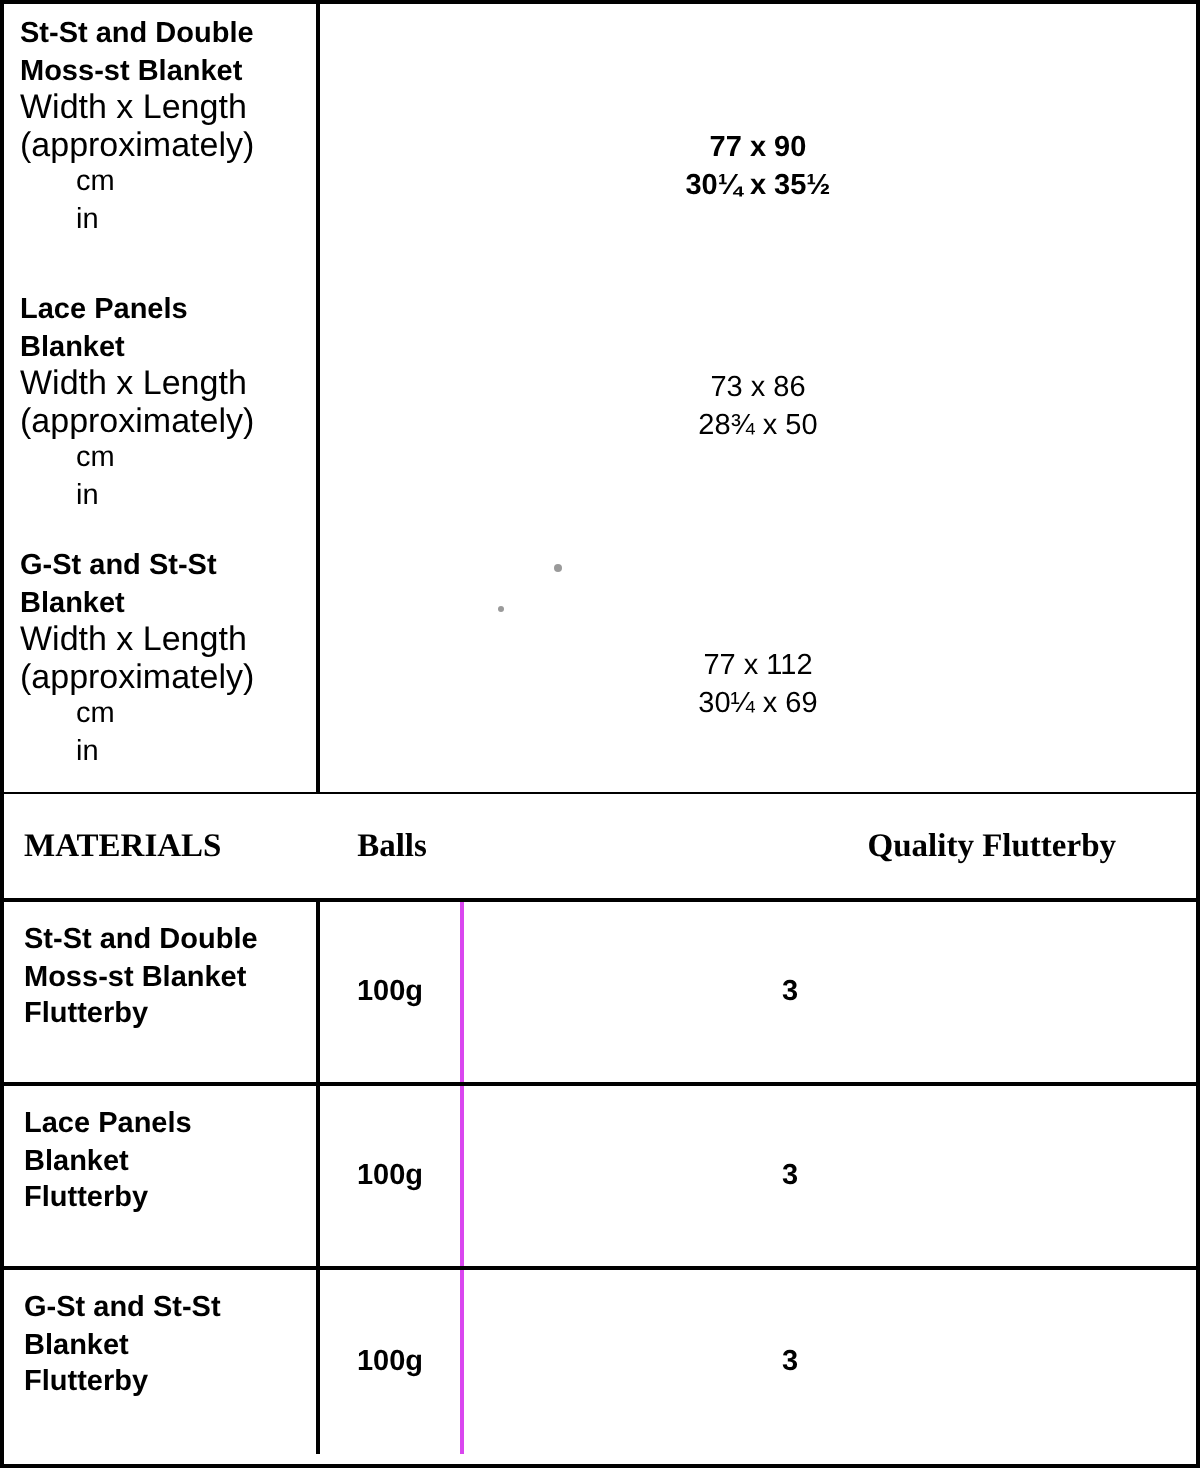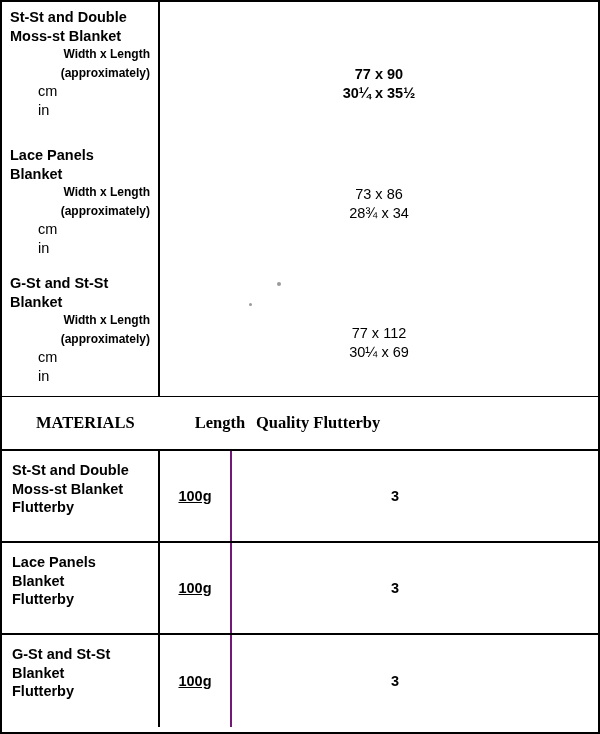--- a/index.html
+++ b/index.html
@@ -53,24 +53,23 @@
     font-size: 14.5px;
     line-height: 19px;
   }
   .m-title {
     font-weight: bold;
     font-size: 14.5px;
     line-height: 18.5px;
     margin: 0 0 0 0;
   }
   .m-sub {
-    font-weight: bold;
-    font-size: 12px;
-    line-height: 18.5px;
-    text-align: right;
+    font-weight: normal;
+    font-size: 17px;
+    line-height: 18.5px;
   }
   .m-units {
     font-weight: normal;
     font-size: 14.5px;
     line-height: 18.5px;
     margin-left: 28px;
   }
   .m-values {
     text-align: center;
     font-size: 14.5px;
@@ -91,35 +90,34 @@
     height: 52px;
     box-sizing: border-box;
     font-family: "Liberation Serif", serif;
   }
   .mh-label {
     width: 158px;
     box-sizing: border-box;
     padding-left: 10px;
     font-weight: bold;
     font-size: 16.5px;
-    margin-left: 24px;
   }
   .mh-balls {
     width: 72px;
     box-sizing: border-box;
     font-weight: bold;
     font-size: 16.5px;
     text-align: center;
   }
   .mh-quality {
     flex: 1 1 auto;
     box-sizing: border-box;
     font-weight: bold;
     font-size: 16.5px;
-    text-align: left;
+    text-align: right;
     padding-right: 40px;
   }
 
   
   .mat-table {
     border-top: 2px solid #000000;
     box-sizing: border-box;
   }
   .mat-row {
     display: flex;
@@ -136,27 +134,26 @@
     box-sizing: border-box;
     border-right: 2px solid #000000;
     padding: 10px 8px 8px 10px;
     font-weight: bold;
     font-size: 14.5px;
     line-height: 18.5px;
   }
   .mat-balls {
     width: 72px;
     box-sizing: border-box;
-    border-right: 2px solid #701a75;
+    border-right: 2px solid #d946ef;
     display: flex;
     align-items: center;
     justify-content: center;
     font-weight: bold;
     font-size: 14.5px;
-    text-decoration: underline;
   }
   .mat-qty {
     flex: 1 1 auto;
     box-sizing: border-box;
     display: flex;
     align-items: center;
     justify-content: center;
     font-weight: bold;
     font-size: 14.5px;
     padding-right: 40px;
@@ -197,21 +194,21 @@
         <div class="m-title">Lace Panels</div>
         <div class="m-title">Blanket</div>
         <div class="m-sub">Width x Length</div>
         <div class="m-sub">(approximately)</div>
         <div class="m-units">cm</div>
         <div class="m-units">in</div>
       </div>
       <div class="measure-right">
         <div class="m-values" style="">
           <div>73 x 86</div>
-          <div>28¾ x 34</div>
+          <div>28¾ x 50</div>
         </div>
       </div>
     </div>
 
     <div class="measure-row" style="height:128px;">
       <div class="measure-left">
         <div class="m-title">G-St and St-St</div>
         <div class="m-title">Blanket</div>
         <div class="m-sub">Width x Length</div>
         <div class="m-sub">(approximately)</div>
@@ -227,21 +224,21 @@
     </div>
 
     <span class="speck" style="left:275px; top:280px; width:4px; height:4px;"></span>
     <span class="speck" style="left:247px; top:301px; width:3px; height:3px;"></span>
   </div>
 
   <div class="thin-divider"></div>
 
   <div class="materials-head">
     <div class="mh-label">MATERIALS</div>
-    <div class="mh-balls">Length</div>
+    <div class="mh-balls">Balls</div>
     <div class="mh-quality">Quality Flutterby</div>
   </div>
 
   <div class="mat-table">
 
     <div class="mat-row">
       <div class="mat-name">
         <div>St-St and Double</div>
         <div>Moss-st Blanket</div>
         <div>Flutterby</div>

